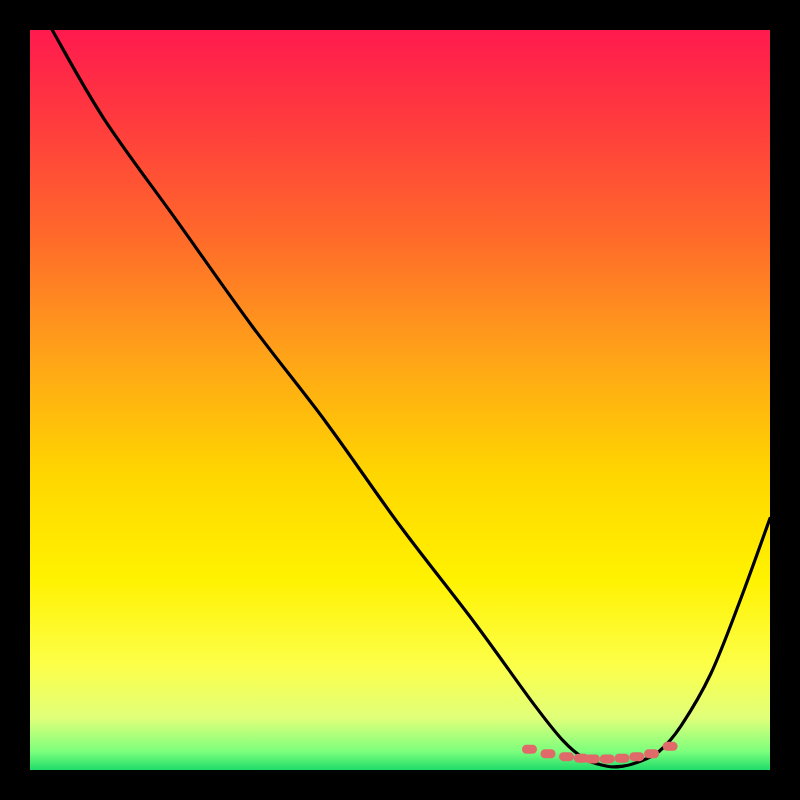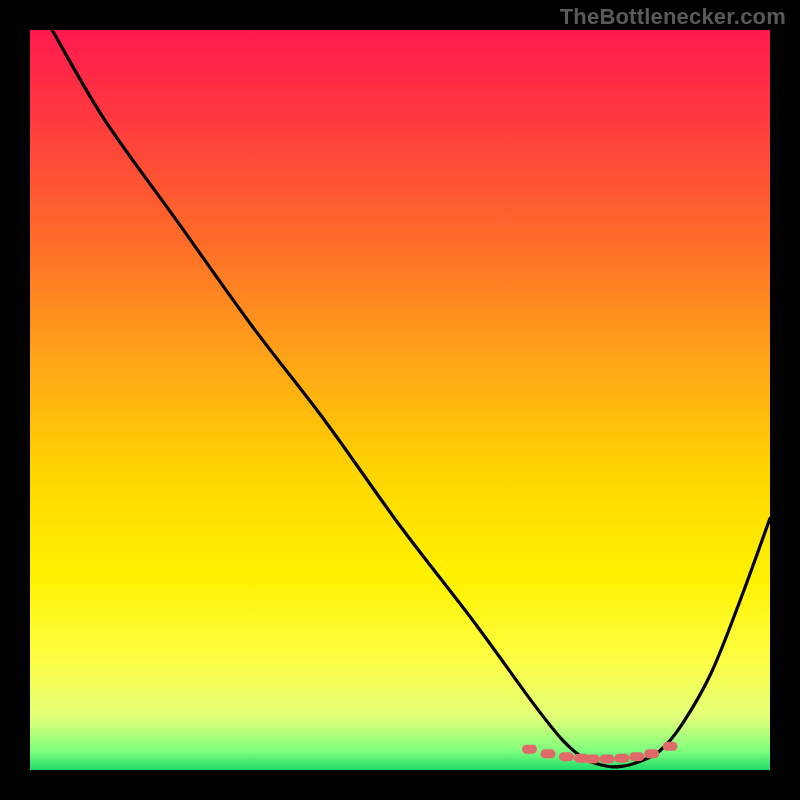--- a/index.html
+++ b/index.html
@@ -31,21 +31,20 @@
     left: 0;
     top: 0;
     width: 800px;
     height: 800px;
   }
 </style>
 </head>
 <body>
 
 <div class="stage">
-  <div class="attribution">TheBottlenecker.com</div>
 
   <svg class="plot" viewBox="0 0 800 800" aria-hidden="true">
     <defs>
       <linearGradient id="bgGrad" x1="0" y1="0" x2="0" y2="1">
           <stop offset="0%" stop-color="#ff1a4e"></stop>
           <stop offset="12%" stop-color="#ff3a3e"></stop>
           <stop offset="28.000000000000004%" stop-color="#ff6a2a"></stop>
           <stop offset="44%" stop-color="#ffa318"></stop>
           <stop offset="60%" stop-color="#ffd600"></stop>
           <stop offset="74%" stop-color="#fff200"></stop>

